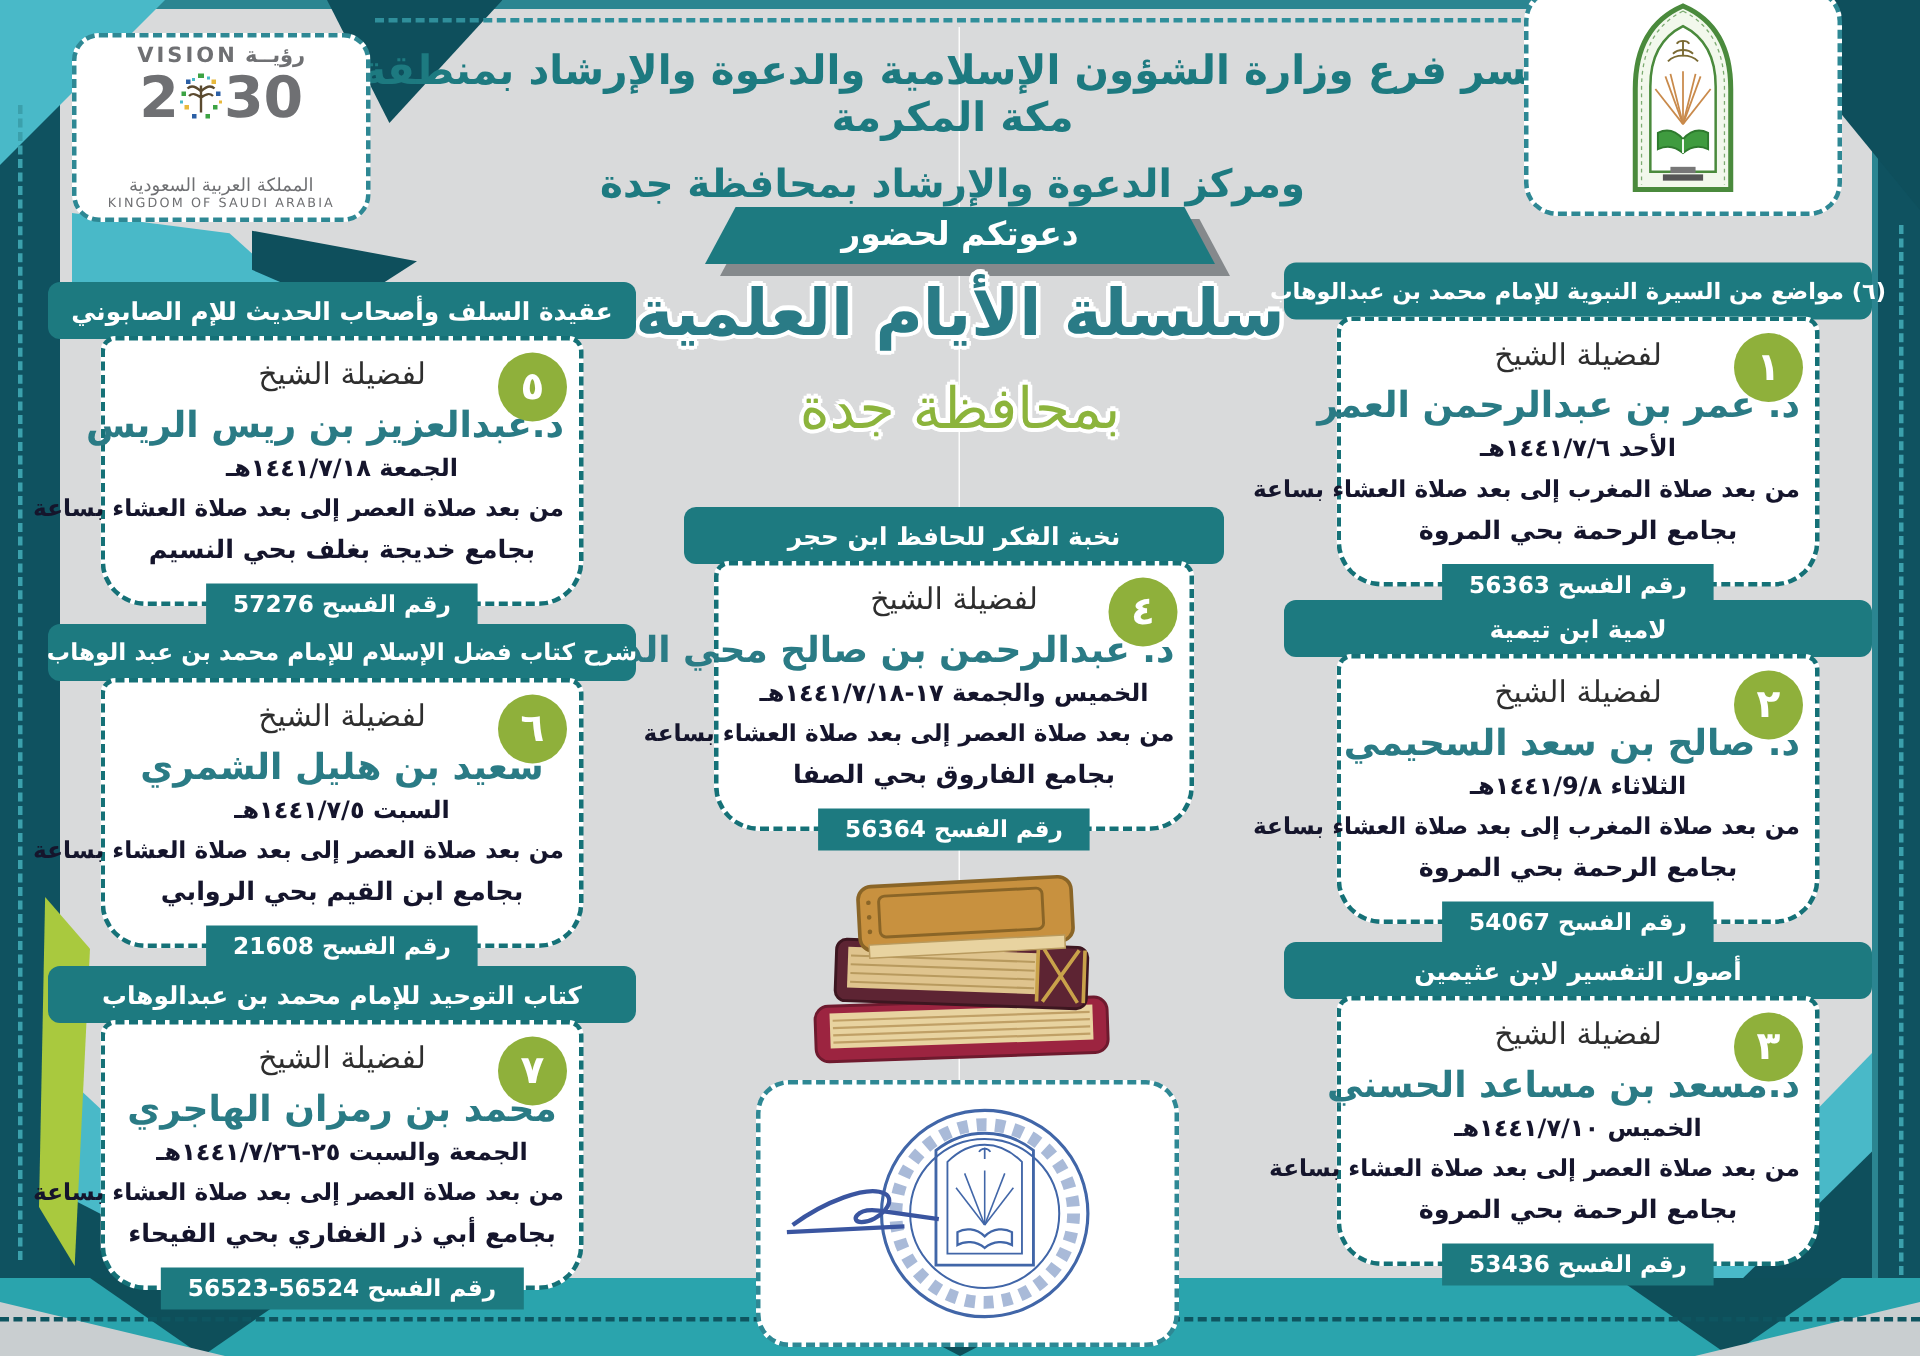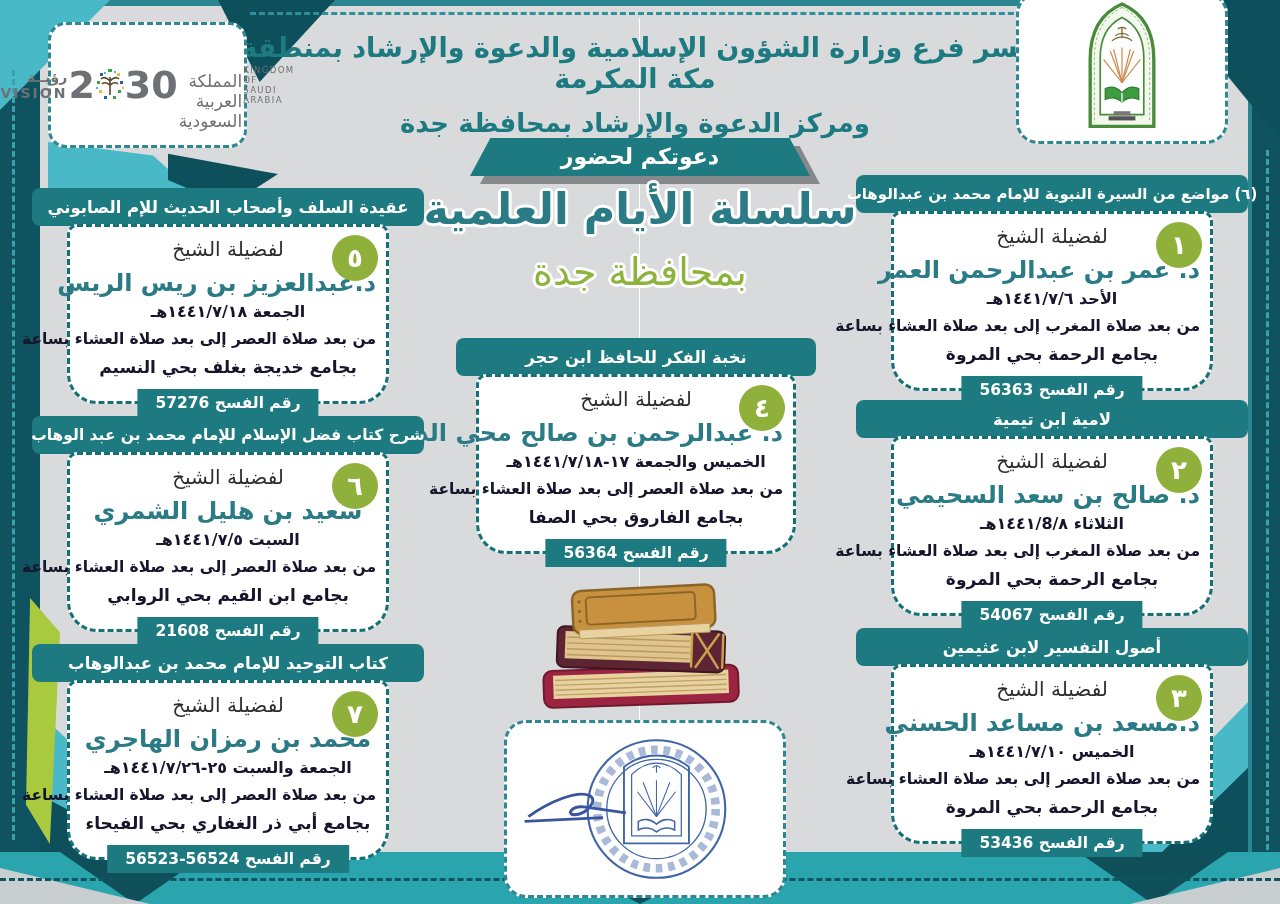--- a/index.html
+++ b/index.html
@@ -33,25 +33,25 @@
   .corner-slice-r{left:1130px;top:868px;width:150px;height:36px;background:#c9ced0;clip-path:polygon(100% 0,100% 100%,0 100%);}
   .dash-top{left:250px;top:12px;width:800px;height:0;border-top:3px dashed #2f8f9b;}
   .dash-bottom{left:0;top:878px;width:1280px;height:0;border-top:3px dashed #0e5560;}
   .dash-vl{left:12px;top:70px;width:0;height:770px;border-left:3px dashed #3ba0ac;}
   .dash-vr{left:1266px;top:150px;width:0;height:700px;border-left:3px dashed #3ba0ac;}
   .center-line{left:639px;top:18px;width:1px;height:742px;background:rgba(255,255,255,.9);}
 
   
   .vision-box{left:48px;top:22px;width:199px;height:126px;background:#fff;
     border:3px dashed #2e8894;border-radius:18px;z-index:6;
-    display:flex;flex-direction:row;align-items:center;justify-content:center;gap:1px;}
+    display:flex;flex-direction:column;align-items:center;justify-content:center;gap:1px;}
   .v-row1{font-size:14px;color:#6f7073;letter-spacing:1px;direction:rtl;font-weight:bold;}
   .v-row1 .lat{letter-spacing:2px;}
   .v-year{display:flex;align-items:center;font-size:38px;font-weight:bold;color:#6f7073;line-height:1;}
-  .v-country-ar{font-size:17px;color:#6f7073;direction:rtl;margin-top:31px;}
+  .v-country-ar{font-size:12px;color:#6f7073;direction:rtl;margin-top:31px;}
   .v-country-en{font-size:8.5px;color:#6f7073;letter-spacing:1.4px;}
   .ministry-box{left:1016px;top:-8px;width:212px;height:152px;background:#fff;
     border:3px dashed #2e8894;border-radius:22px;z-index:6;
     display:flex;align-items:flex-end;justify-content:center;padding-bottom:8px;}
 
   
   .header-text{left:240px;top:32px;width:790px;text-align:center;z-index:5;direction:rtl;}
   .h-line1{font-size:27px;font-weight:bold;color:#1d7a80;}
   .h-line2{font-size:26px;font-weight:bold;color:#1d7a80;margin-top:14px;}
   .ribbon-wrap{left:470px;top:138px;width:340px;height:38px;z-index:5;}
@@ -213,21 +213,21 @@
       <div class="permit"><span>رقم الفسح</span> <span>56363</span></div>
     </div>
   </div>
 
   <div class="card pos2">
     <div class="banner">لامية ابن تيمية</div>
     <div class="body">
       <div class="badge">٢</div>
       <div class="honorific">لفضيلة الشيخ</div>
       <div class="sheikh">د. صالح بن سعد السحيمي</div>
-      <div class="cdate">الثلاثاء ١٤٤١/8/٨هـ</div>
+      <div class="cdate">الثلاثاء ١٤٤١/9/٨هـ</div>
       <div class="ctime">من بعد صلاة المغرب إلى بعد صلاة العشاء بساعة</div>
       <div class="cvenue">بجامع الرحمة بحي المروة</div>
       <div class="permit"><span>رقم الفسح</span> <span>54067</span></div>
     </div>
   </div>
 
   <div class="card pos3">
     <div class="banner">أصول التفسير لابن عثيمين</div>
     <div class="body">
       <div class="badge">٣</div>

